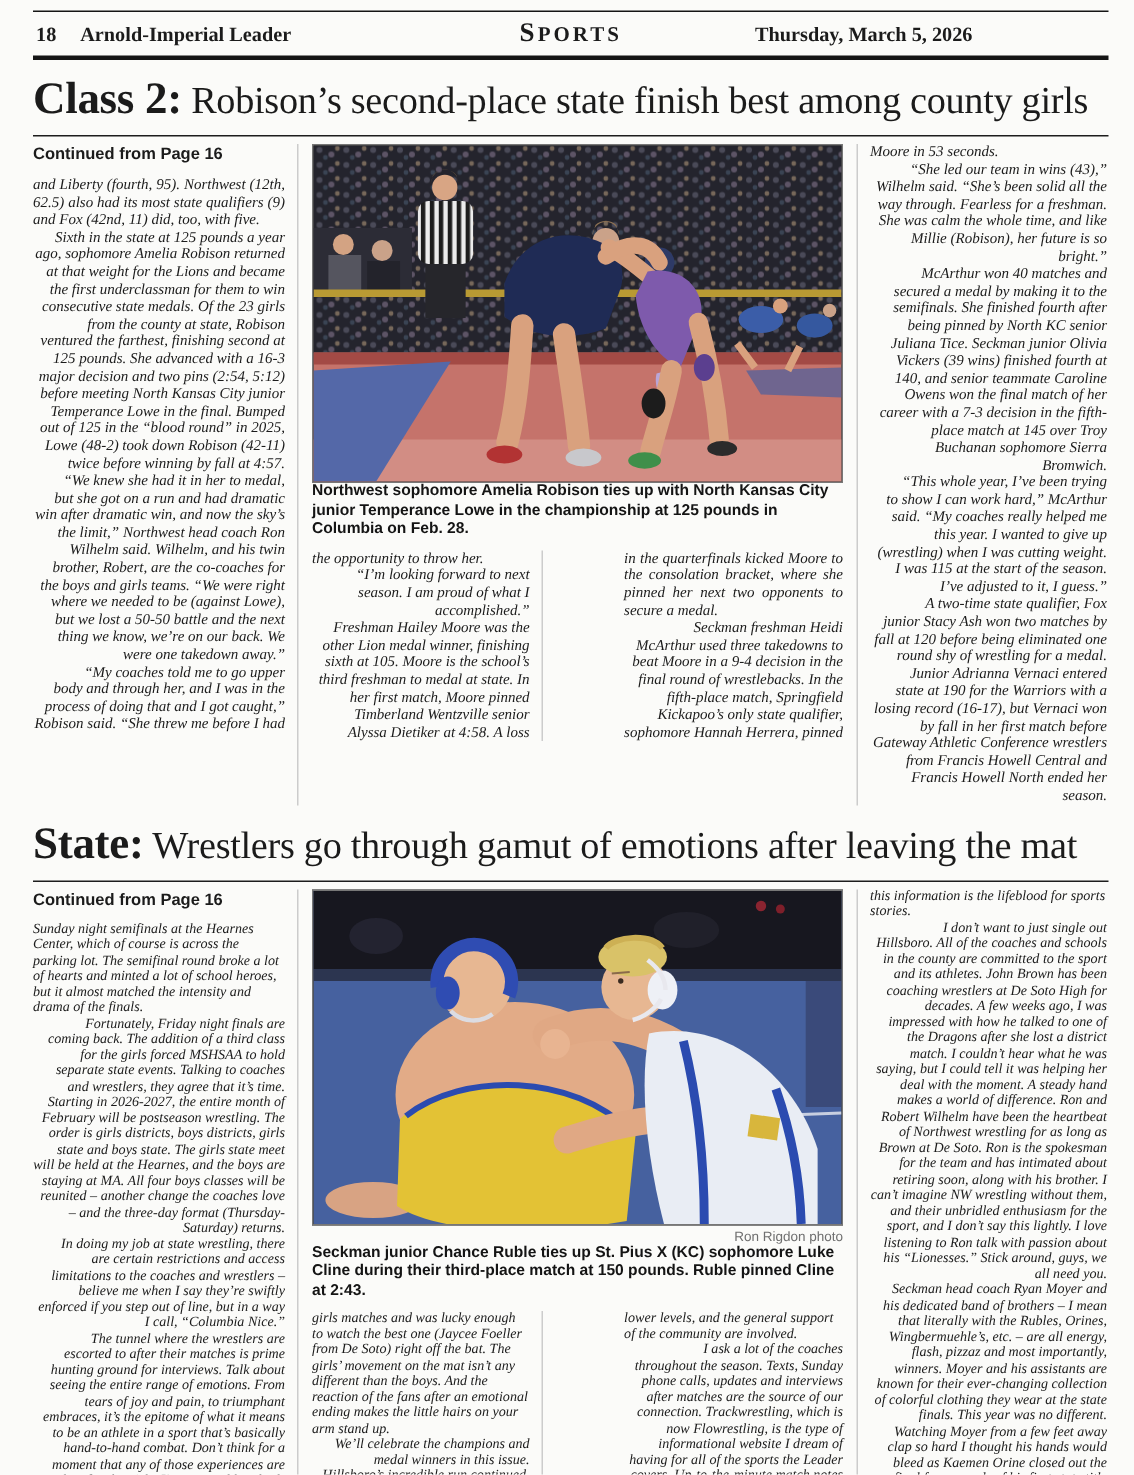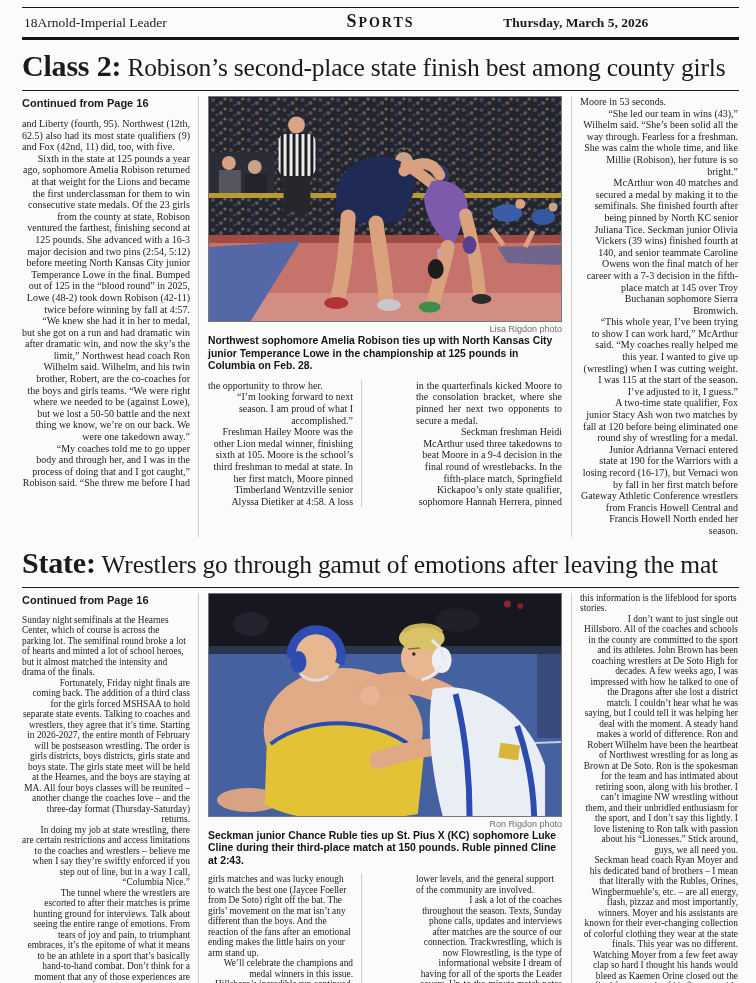--- a/index.html
+++ b/index.html
@@ -9,21 +9,21 @@
     font-family:"Liberation Serif", serif;
   }
   .page { box-sizing:border-box; width:756px; height:983px; padding:7px 17px 0 22px; }
 
   
   .masthead {
     display:flex; align-items:baseline;
     border-top:1.5px solid #151515; border-bottom:3px solid #151515;
     padding:3px 2px 5px 2px;
   }
-  .mast-left { flex:1; display:flex; font-weight:normal; font-size:13.5px;align-items:flex-end; }
+  .mast-left { flex:1; display:flex; gap:16px; font-weight:bold; font-size:13.5px;align-items:flex-end; }
   .mast-center { flex:0 0 auto; font-weight:bold; letter-spacing:2px; }
   .mast-center .sc-big { font-size:18px; }
   .mast-center .sc-small { font-size:14px; }
   .mast-right { flex:1; text-align:center; font-weight:bold; font-size:13.5px; }
 
   
   .headline { margin:9px 0 0 0; font-weight:normal; font-size:25.5px; letter-spacing:-0.2px; white-space:nowrap; }
   .headline .kicker { font-weight:bold; font-size:30px; }
   .hrule { border-top:1.5px solid #1d1d1d; margin:7px 0 5px 0; }
 
@@ -32,21 +32,21 @@
   .colA { width:177px; box-sizing:border-box; padding-right:8px; border-right:1px solid #ccc; }
   .mid  { width:372px; box-sizing:border-box; padding:0 9px; }
   .colD { width:167px; box-sizing:border-box; padding-left:8px; border-left:1px solid #ccc; }
   .midcols { display:flex; }
   .mcol { width:50%; box-sizing:border-box; }
   .mcol:first-child { padding-right:8px; border-right:1px solid #ccc; }
   .mcol:last-child  { padding-left:8px;margin-left:46px; }
 
   .continued { font-family:"Liberation Sans", sans-serif; font-weight:bold; font-size:11px; margin:1px 0 9px 0; }
 
-  .para { margin:0; }
+  .para { margin:0;font-style:italic; }
   .a1 .para { font-size:10px; line-height:11.6px; text-align:justify; }
   .a2 .para { font-size:9.4px; line-height:10.5px; text-align:left; }
   .paras .para + .para { text-indent:13px;text-align:right; }
 
   
   .photo { margin:0; border:1px solid #777; line-height:0; background:#222; }
   .photo svg { display:block; width:100%; }
   .credit {
     font-family:"Liberation Sans", sans-serif; font-size:9px; color:#6f6f6f;
     text-align:right; margin:2px 0 1px 0;
@@ -137,21 +137,20 @@
             <path d="M224,84 C248,80 262,96 260,114 L246,148 C230,142 218,122 216,100 Z" fill="#7e5aac"></path>
             <path d="M246,148 L236,170 C232,168 228,160 230,152 Z" fill="#b9a6d6"></path>
             <path d="M240,150 C236,172 230,188 226,204" stroke="#d9a17e" stroke-width="14" fill="none" stroke-linecap="round"></path>
             <path d="M258,118 C266,148 270,172 272,196" stroke="#d9a17e" stroke-width="13" fill="none" stroke-linecap="round"></path>
             <ellipse cx="228" cy="172" rx="8" ry="10" fill="#1c1c1c"></ellipse>
             <ellipse cx="262" cy="148" rx="7" ry="9" fill="#5b3f8f"></ellipse>
             <ellipse cx="222" cy="210" rx="11" ry="5.5" fill="#3f8f4a"></ellipse>
             <ellipse cx="274" cy="202" rx="10" ry="5" fill="#2b2b2b"></ellipse>
           </svg>
         </figure>
-        <div class="credit">Lisa Rigdon photo</div>
         <div class="caption">Northwest sophomore Amelia Robison ties up with North Kansas City junior Temperance Lowe in the championship at 125 pounds in Columbia on Feb. 28.</div>
         <div class="midcols">
           <div class="mcol paras">
               <p class="para">the opportunity to throw her.</p>
               <p class="para">“I’m looking forward to next season. I am proud of what I accomplished.”</p>
               <p class="para">Freshman Hailey Moore was the other Lion medal winner, finishing sixth at 105. Moore is the school’s third freshman to medal at state. In her first match, Moore pinned Timberland Wentzville senior Alyssa Dietiker at 4:58. A loss</p>
             </div>
           <div class="mcol paras">
               <p class="para">in the quarterfinals kicked Moore to the consolation bracket, where she pinned her next two opponents to secure a medal.</p>
               <p class="para">Seckman freshman Heidi McArthur used three takedowns to beat Moore in a 9-4 decision in the final round of wrestlebacks. In the fifth-place match, Springfield Kickapoo’s only state qualifier, sophomore Hannah Herrera, pinned</p>

